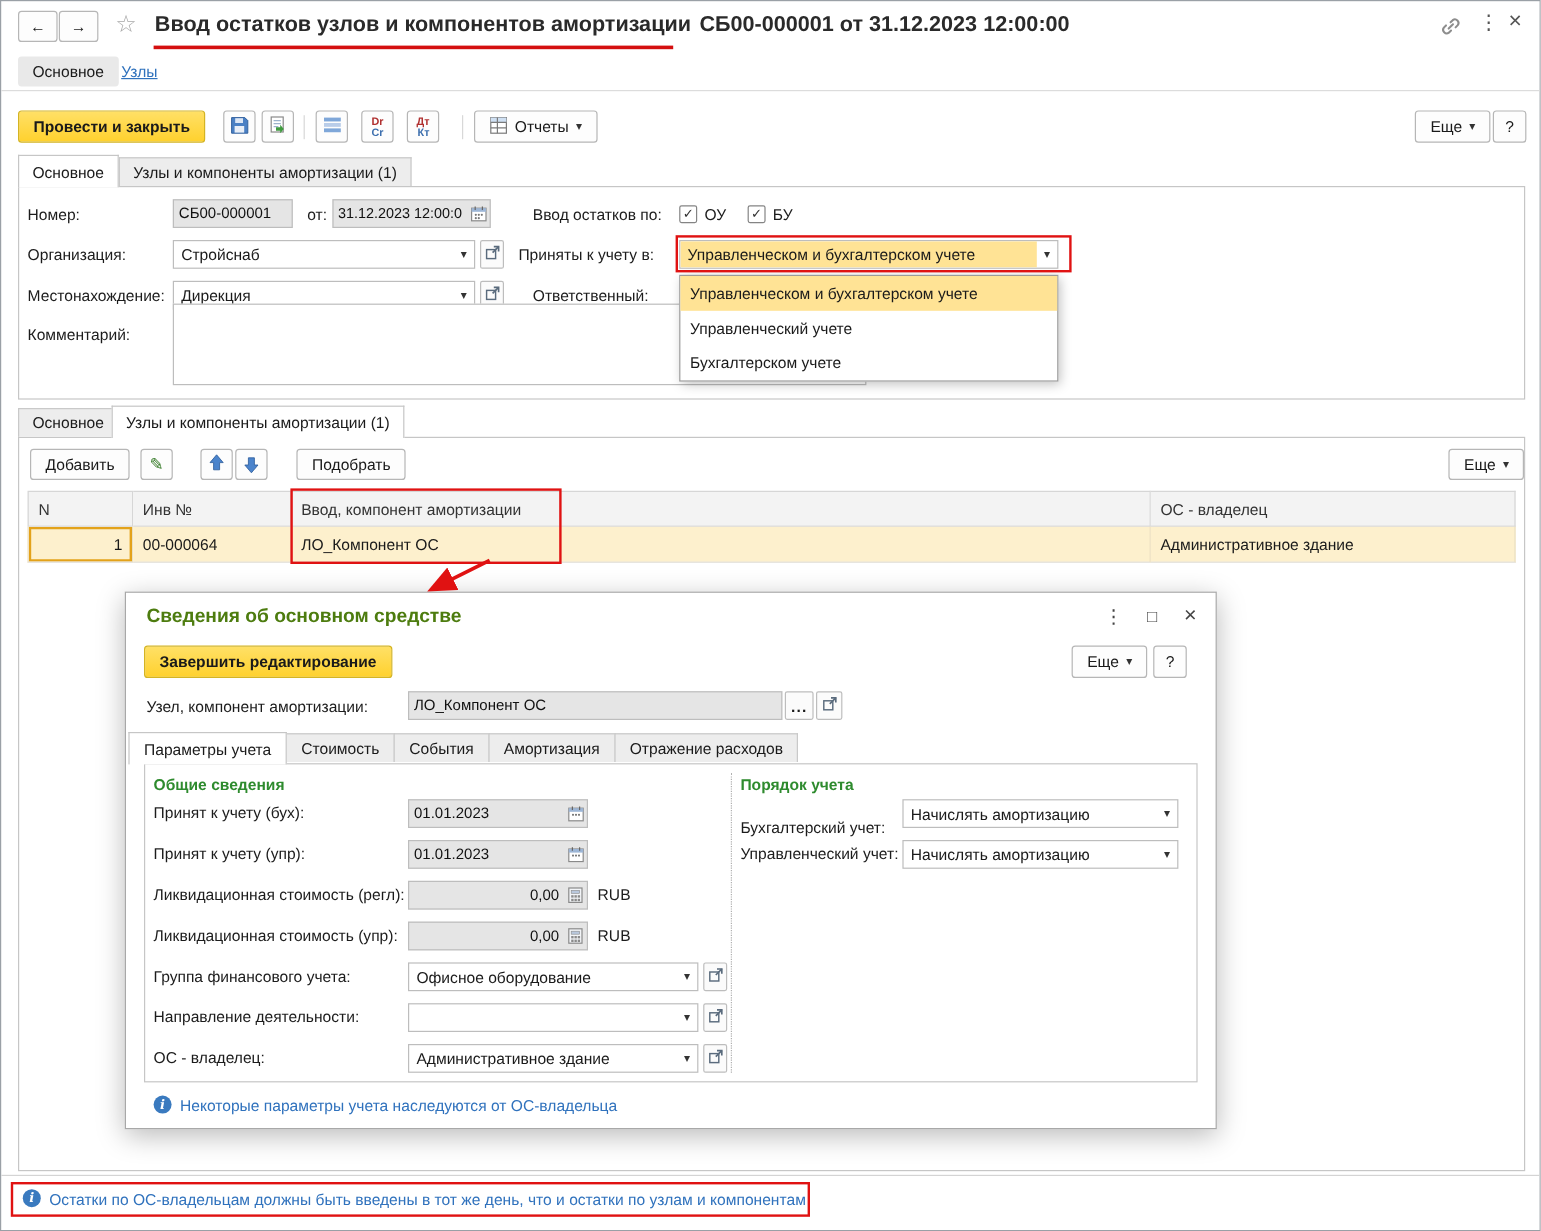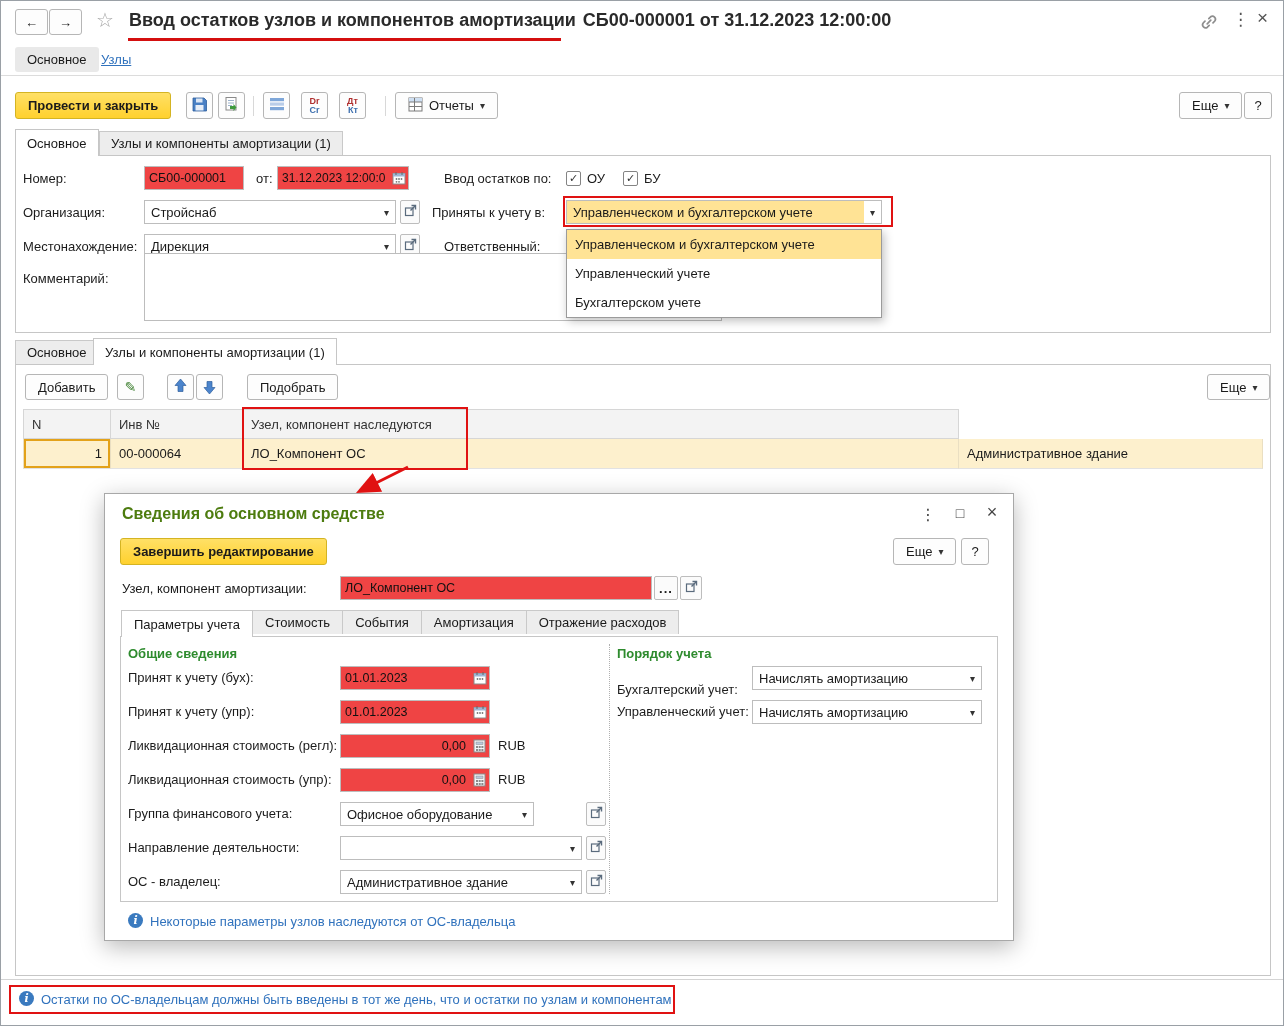--- a/index.html
+++ b/index.html
@@ -5,21 +5,21 @@
   *{box-sizing:border-box;margin:0;padding:0}
   html,body{width:1284px;height:1026px}
   body{font-family:"Liberation Sans","DejaVu Sans",sans-serif;font-size:13px;color:#1a1a1a;background:#fff}
   #root{position:relative;width:1284px;height:1026px;border:1px solid #9aa0a6;background:#fff;overflow:hidden}
   .abs{position:absolute}
   .lbl{position:absolute;font-size:13px;color:#1c1c1c;white-space:nowrap}
   .btn{position:absolute;display:flex;align-items:center;justify-content:center;gap:6px;background:#fdfdfd;border:1px solid #b6b6b6;border-radius:3px;font-size:13px;cursor:pointer;padding:0 12px;height:27px;white-space:nowrap}
   .btn.ic{padding:0;width:27px}
   .btn-yellow{background:linear-gradient(#ffe066,#ffd12e);border:1px solid #d4b423;font-weight:bold}
   .caret{font-size:10px;color:#333}
-  .field{position:absolute;height:24px;border:1px solid #bdbdbd;background:#ef4444;display:flex;align-items:center;overflow:hidden}
+  .field{position:absolute;height:24px;border:1px solid #bdbdbd;background:#e5e5e5;display:flex;align-items:center;overflow:hidden}
   .field input{flex:1;min-width:0;border:none;outline:none;font:12.5px "Liberation Sans","DejaVu Sans",sans-serif;padding:0 4px;background:transparent;color:#111}
   .field input.right{text-align:right}
   .fbtn{width:19px;height:22px;display:flex;align-items:center;justify-content:center;cursor:pointer;flex:none}
   .combo{position:absolute;height:24px;border:1px solid #bdbdbd;background:#fff;display:flex;align-items:stretch;overflow:hidden}
   .combo .txt{flex:1;display:flex;align-items:center;padding:0 6px;white-space:nowrap;overflow:hidden;font-size:13px}
   .combo .dd{width:17px;display:flex;align-items:center;justify-content:center;cursor:pointer}
   .combo.sel .txt{background:#ffe395}
   .sqbtn{position:absolute;border:1px solid #bdbdbd;background:#fbfbfb;display:flex;align-items:center;justify-content:center;cursor:pointer;border-radius:2px}
   .chk{position:absolute;width:15px;height:15px;border:1px solid #848484;border-radius:2px;background:#fff;display:flex;align-items:center;justify-content:center;font-size:11px;font-weight:bold;color:#333;cursor:pointer}
   .tab{position:absolute;display:flex;align-items:center;padding:0 11px;font-size:13px;white-space:nowrap;cursor:pointer}
@@ -37,21 +37,21 @@
   .anno-line{position:absolute;background:#d40f0f;height:3px;z-index:60;pointer-events:none}
   .vsep{position:absolute;width:1px;background:#d8d8d8}
   .dotsep{position:absolute;width:0;border-left:1px dotted #b0b0b0}
   .regletters{display:flex;flex-direction:column;line-height:9px;font-size:9px;font-weight:bold}
   .regletters .a{color:#b03030;align-self:flex-start}
   .regletters .b{color:#3d6fae;align-self:flex-end}
   .dd-item{height:29px;display:flex;align-items:center;padding:0 8px;font-size:13px;cursor:pointer;white-space:nowrap}
   .dd-item.sel{background:#ffe395}
   .wctl{position:absolute;color:#444;cursor:pointer;display:flex;align-items:center;justify-content:center;width:22px;height:20px}
   #dialog{position:absolute;left:103px;top:492px;width:910px;height:448px;background:#fff;border:1px solid #a8a8a8;box-shadow:0 6px 22px rgba(0,0,0,.28);z-index:30}
-  .dtabs{position:absolute;left:16px;top:116px;height:26px;display:flex;align-items:flex-start}
+  .dtabs{position:absolute;left:2px;top:116px;height:26px;display:flex;align-items:center}
   .dtab{display:flex;align-items:center;padding:0 12px;font-size:13px;white-space:nowrap;cursor:pointer;height:24px;background:#ededed;border:1px solid #c9c9c9;border-bottom:none;margin-right:-1px}
   .dtab.on{height:27px;margin-bottom:-1px;background:#fff;border:1px solid #c6c6c6;border-bottom:none;z-index:3}
 </style>
 </head>
 <body>
 
 <div id="root">
 
   <div class="btn ic" style="left:14px;top:8px;width:33px;height:26px">
       <span>←</span>
@@ -236,21 +236,22 @@
       </span>
     </div>
   <div class="btn" style="left:246px;top:373px;height:26px">Подобрать</div>
   <div class="btn" style="left:1206px;top:373px;height:26px">
       <span>Еще</span>
       <span class="caret">▾</span>
     </div>
 
   <div class="hcell" style="left:22px;top:408px;width:88px;border-left:1px solid #d6d6d6">N</div>
   <div class="hcell" style="left:110px;top:408px;width:132px">Инв №</div>
-  <div class="hcell" style="left:242px;top:408px;width:716px">Узел, компонент наследуются</div>
+  <div class="hcell" style="left:242px;top:408px;width:716px">Ввод, компонент амортизации</div>
+  <div class="hcell" style="left:958px;top:408px;width:304px">ОС - владелец</div>
 
   <div class="rcell curcell" style="left:22px;top:438px;width:88px;justify-content:flex-end;border-left:1px solid #eadfc2">1</div>
   <div class="rcell" style="left:110px;top:438px;width:132px">00-000064</div>
   <div class="rcell" style="left:242px;top:438px;width:716px">ЛО_Компонент ОС</div>
   <div class="rcell" style="left:958px;top:438px;width:304px">Административное здание</div>
 
   <div class="anno" style="left:241px;top:406px;width:226px;height:63px"></div>
 
   <svg class="abs" style="left:335px;top:462px;width:85px;height:36px;z-index:60;pointer-events:none">
     <defs>
@@ -366,21 +367,21 @@
             <rect x="8.4" y="7" width="2" height="2" fill="#8a8a8a"></rect>
             <rect x="3" y="10" width="2" height="2" fill="#8a8a8a"></rect>
             <rect x="5.7" y="10" width="2" height="2" fill="#8a8a8a"></rect>
             <rect x="8.4" y="10" width="2" height="2" fill="#8a8a8a"></rect>
           </svg>
         </span>
     </div>
     <div class="lbl" style="left:393px;top:278px">RUB</div>
 
     <div class="lbl" style="left:23px;top:312px">Группа финансового учета:</div>
-    <div class="combo" style="left:235px;top:308px;width:194px">
+    <div class="combo" style="left:235px;top:308px;width:242px">
       <span class="txt">Офисное оборудование</span>
       <span class="dd caret">▾</span>
     </div>
     <div class="sqbtn" style="left:481px;top:308px;width:20px;height:24px">
         <span><svg width="13" height="13" viewBox="0 0 13 13">
             <rect x="1.5" y="4" width="7.5" height="7.5" fill="none" stroke="#5a6b7d" stroke-width="1.2"></rect>
             <path d="M6.5 6.5L11.5 1.5" stroke="#5a6b7d" stroke-width="1.4"></path>
             <path d="M7.5 1.5h4v4" fill="none" stroke="#5a6b7d" stroke-width="1.4"></path>
           </svg></span>
       </div>
@@ -422,21 +423,21 @@
 
     <div class="lbl" style="left:512px;top:210px">Управленческий учет:</div>
     <div class="combo" style="left:647px;top:206px;width:230px">
       <span class="txt">Начислять амортизацию</span>
       <span class="dd caret">▾</span>
     </div>
 
     <div class="abs" style="left:23px;top:419px">
         <span class="info-badge">i</span>
       </div>
-    <div class="abs blue" style="left:45px;top:420px;font-size:13px;white-space:nowrap">Некоторые параметры узлов наследуются от ОС-владельца</div>
+    <div class="abs blue" style="left:45px;top:420px;font-size:13px;white-space:nowrap">Некоторые параметры учета наследуются от ОС-владельца</div>
   </div>
 
   <div class="abs" style="left:0;top:978px;width:1284px;border-top:1px solid #d4d4d4"></div>
   <div class="abs" style="left:18px;top:990px">
       <span class="info-badge">i</span>
     </div>
   <div class="abs blue" style="left:40px;top:991px;font-size:13px;white-space:nowrap">Остатки по ОС-владельцам должны быть введены в тот же день, что и остатки по узлам и компонентам</div>
   <div class="anno" style="left:8px;top:984px;width:666px;height:29px"></div>
 
 </div>

